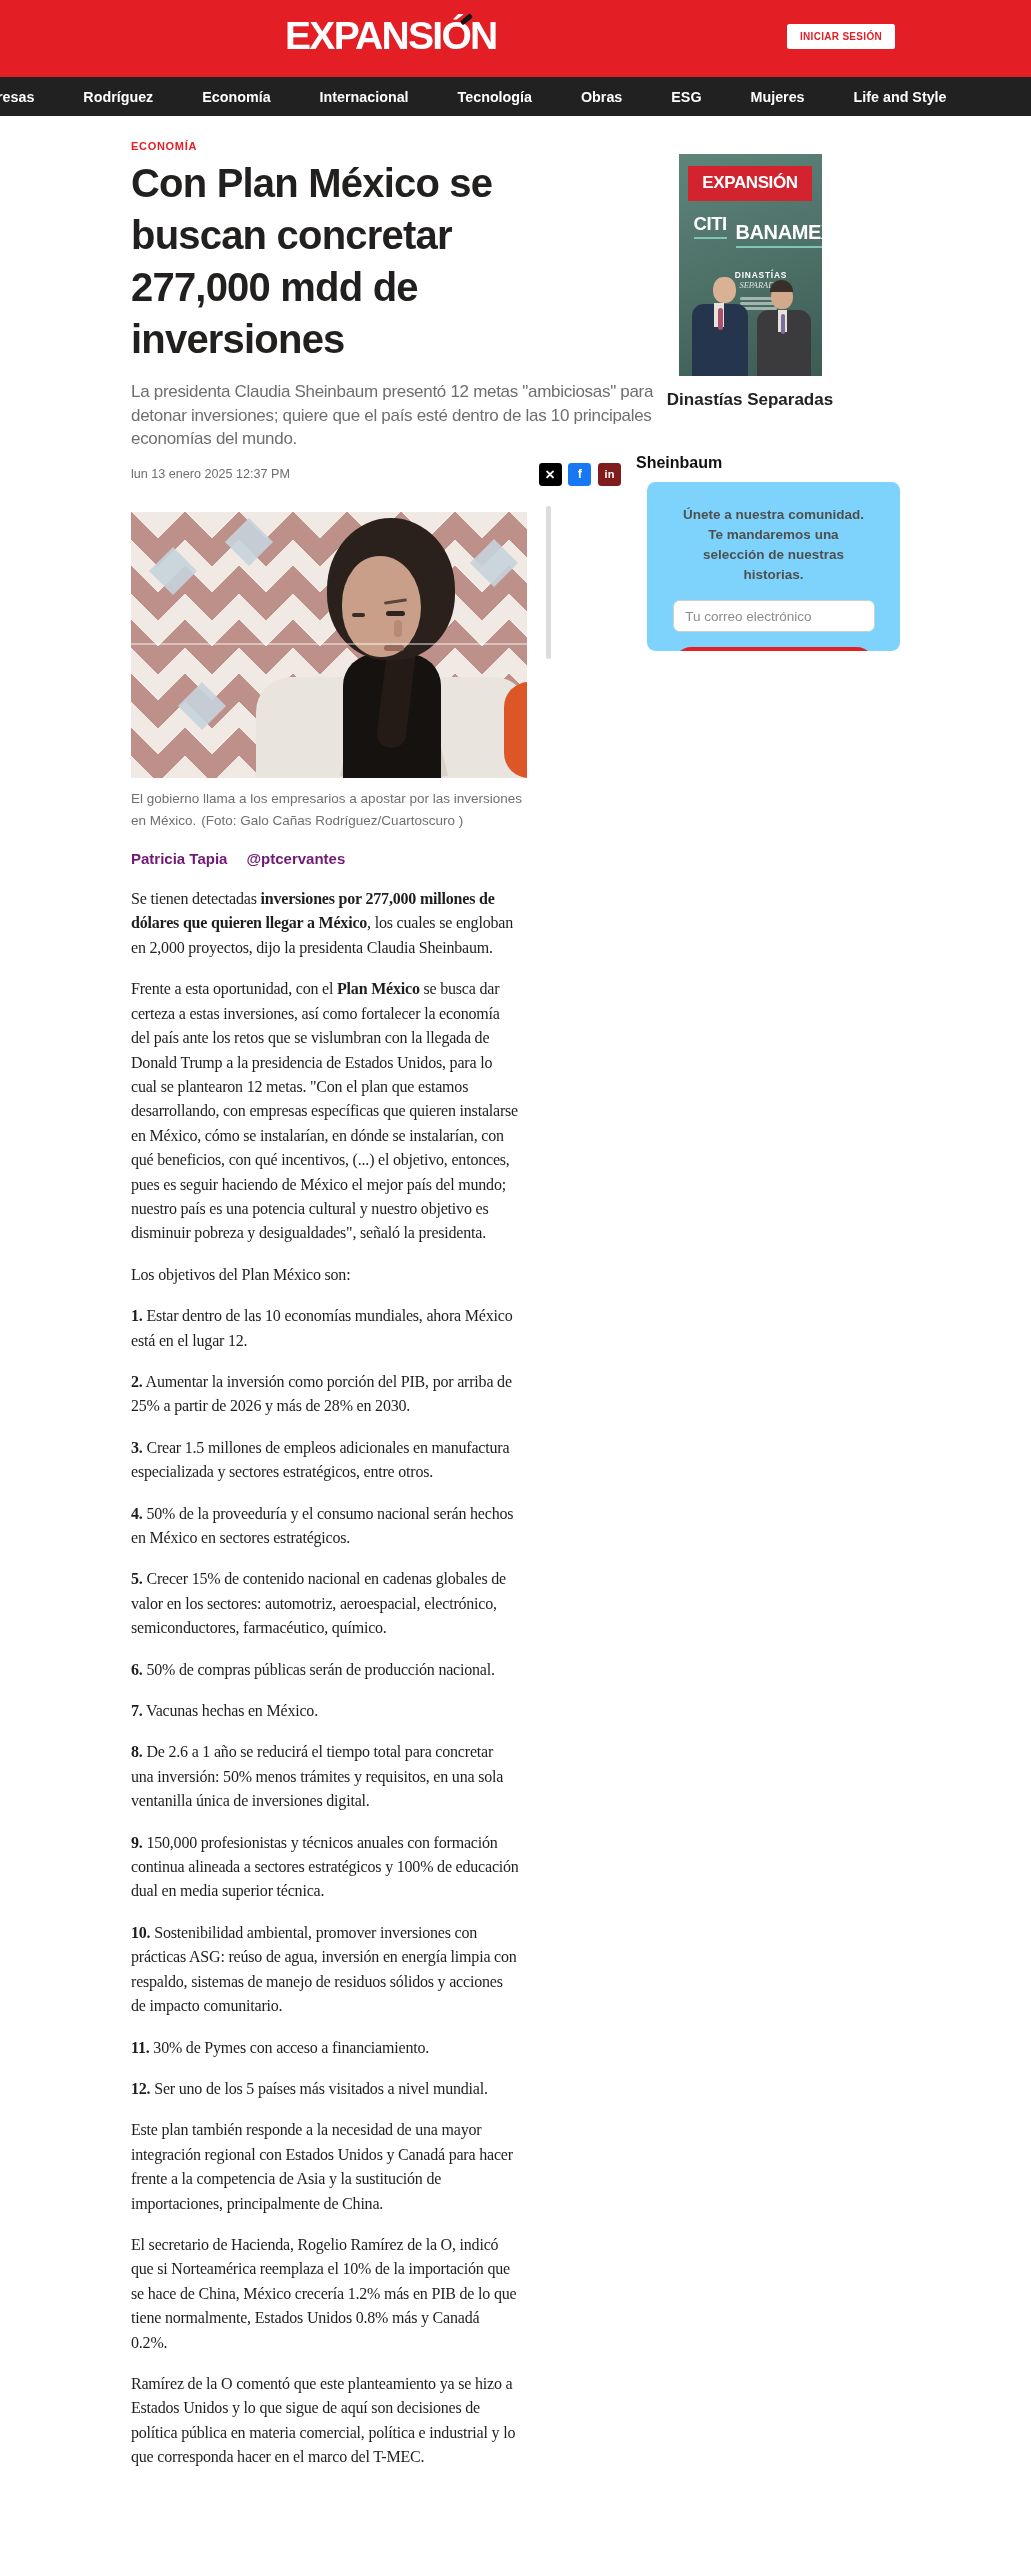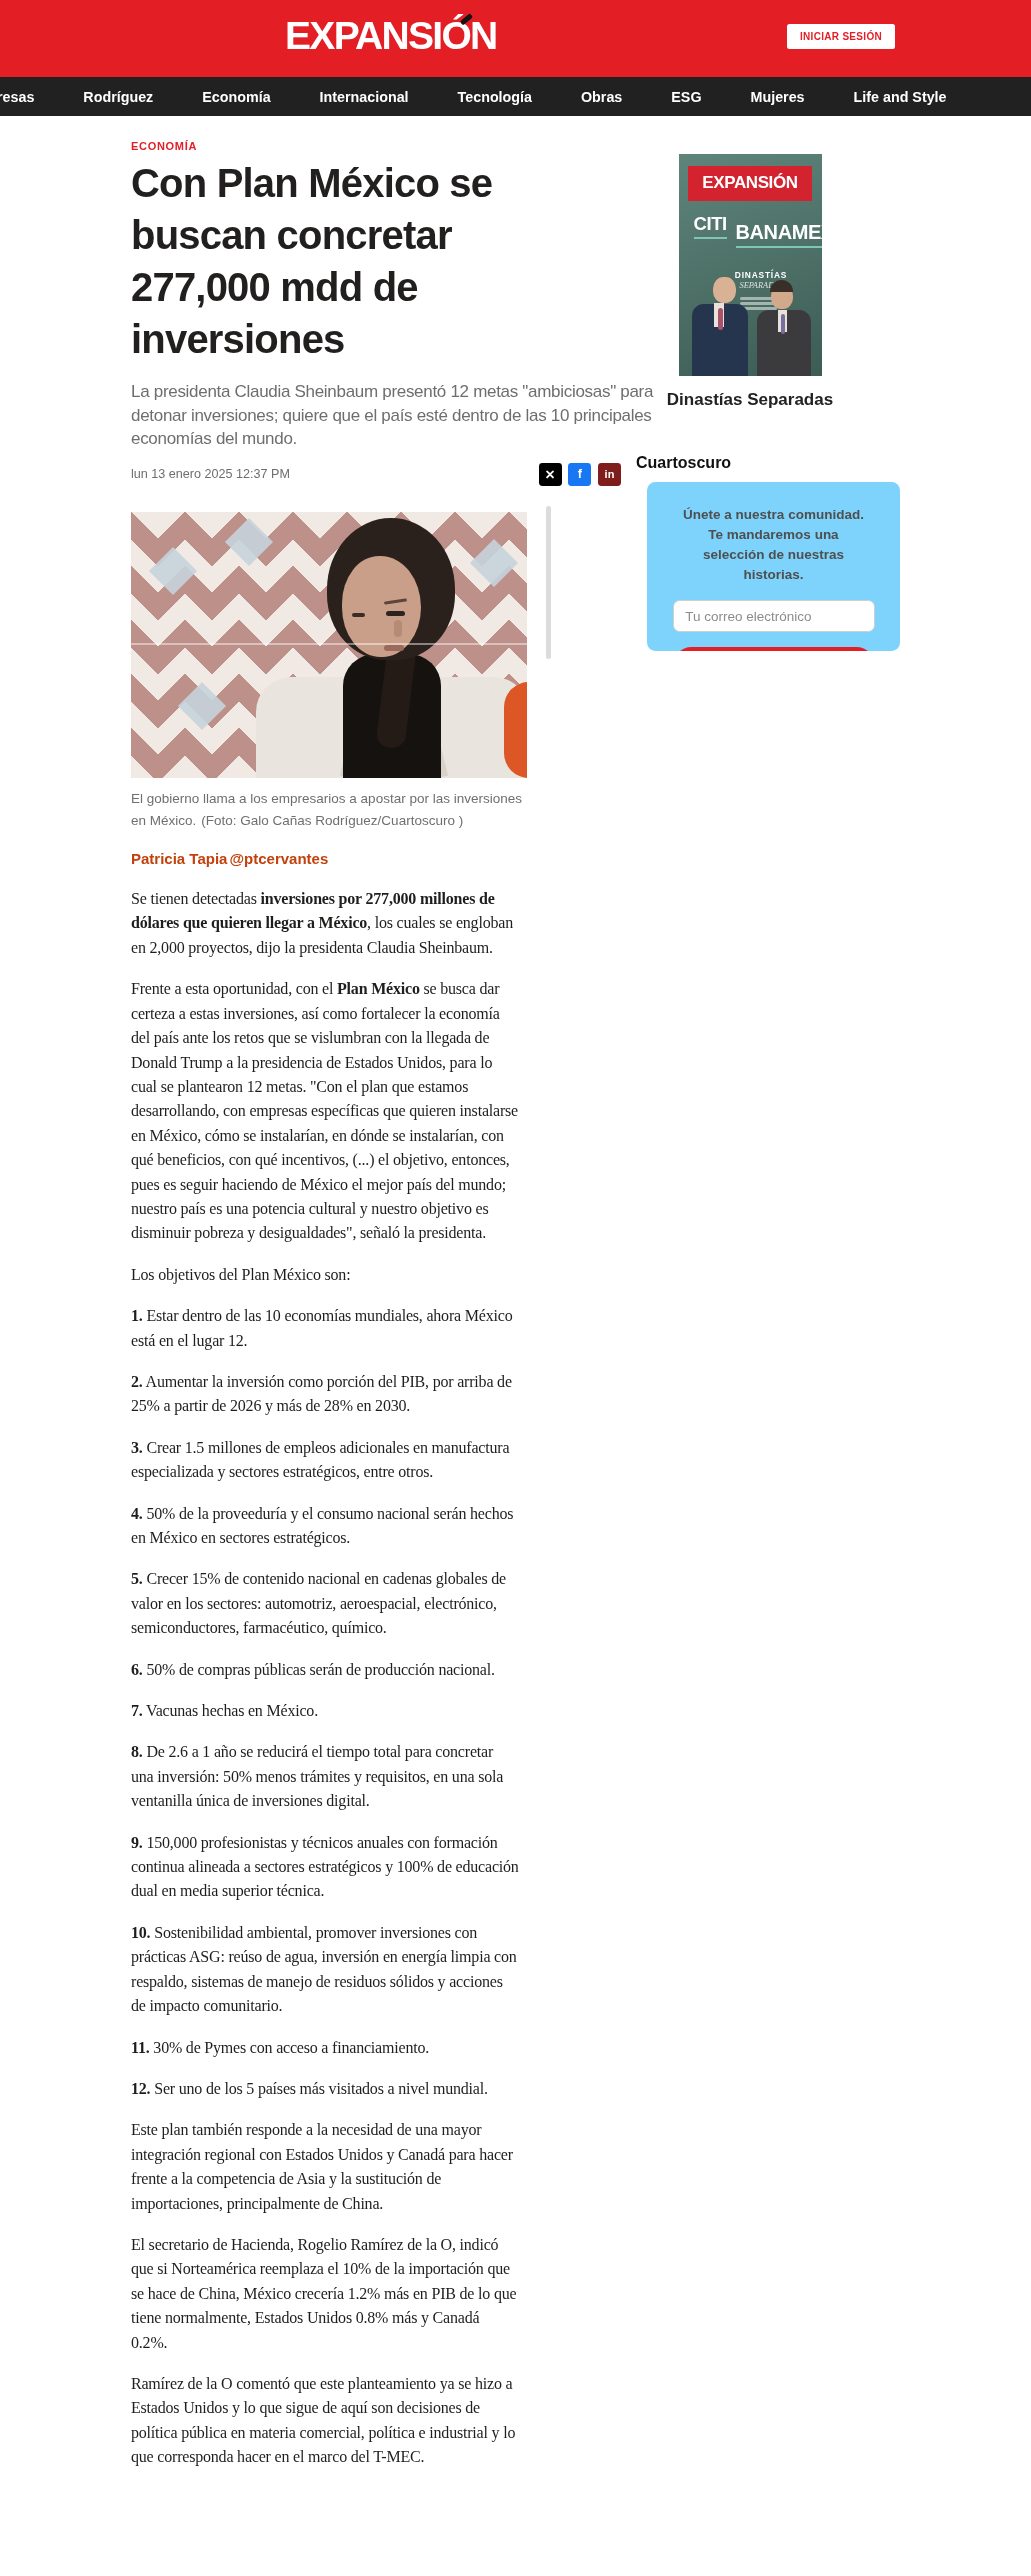--- a/index.html
+++ b/index.html
@@ -70,22 +70,22 @@
              transform:rotate(-14deg); }
   .turtleneck { left:212px; top:142px; width:98px; height:125px; background:#16120f;
                 border-radius:32px 32px 0 0; }
   .orange { left:373px; top:170px; width:40px; height:96px; background:#dd5626;
             border-radius:25px 0 0 25px; }
   .seam { left:0; top:131px; width:396px; height:2.5px; background:rgba(255,255,255,.45); }
 
   .caption { margin-top:10px; width:396px; font-size:13.5px; line-height:22px; color:#6f6f6f; }
   .credit { margin-left:5px; }
 
-  .author-row { margin-top:18.5px; display:flex; gap:2px; font-size:15px;
-                font-weight:bold; color:#c2410c; }
+  .author-row { margin-top:18.5px; display:flex; gap:19px; font-size:15px;
+                font-weight:bold; color:#701a75; }
 
   
   .body-text { margin-top:20px; width:396px; font-family:"Liberation Serif", serif;
                font-size:16px; line-height:24.4px; color:#1f1e1d; letter-spacing:-0.2px; }
   .body-text p { margin:0 8px 17px 0; }
   .body-text strong { font-weight:bold; }
 
   
   .gray-strip { position:absolute; left:546px; top:506px; width:5px; height:153px;
                 background:#dcdcdc; border-radius:2.5px; }
@@ -253,20 +253,20 @@
       <div class="head-l"></div>
       <div class="body-r"></div>
       <div class="shirt-r"></div>
       <div class="tie-r"></div>
       <div class="head-r"></div>
       <div class="hairc-r"></div>
     </div>
     <div class="cover-caption">Dinastías Separadas</div>
   </div>
 
-  <div class="nl-heading">Cuartoscuro</div>
+  <div class="nl-heading">Sheinbaum</div>
   <div class="nl-box">
     <div class="nl-msg">Únete a nuestra comunidad. Te mandaremos una selección de nuestras historias.</div>
     <input class="nl-input" type="text" placeholder="Tu correo electrónico" style="">
     <button class="nl-btn"></button>
   </div>
 </div>
 
 
 </body></html>

